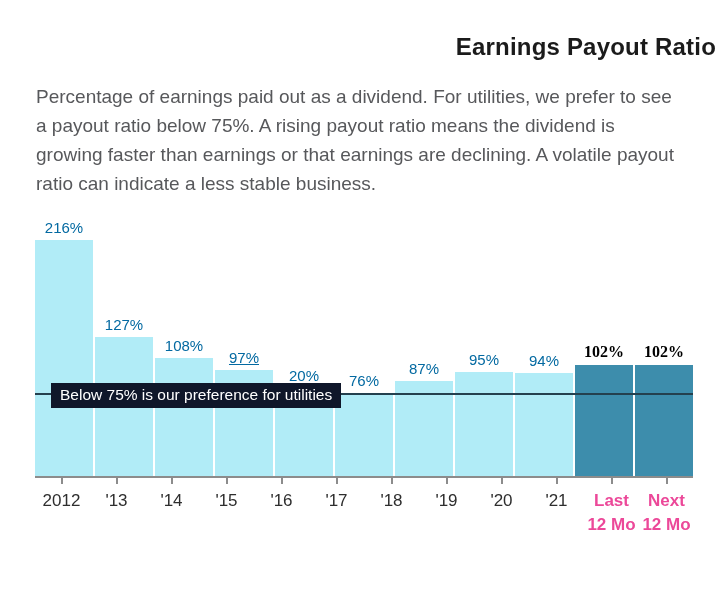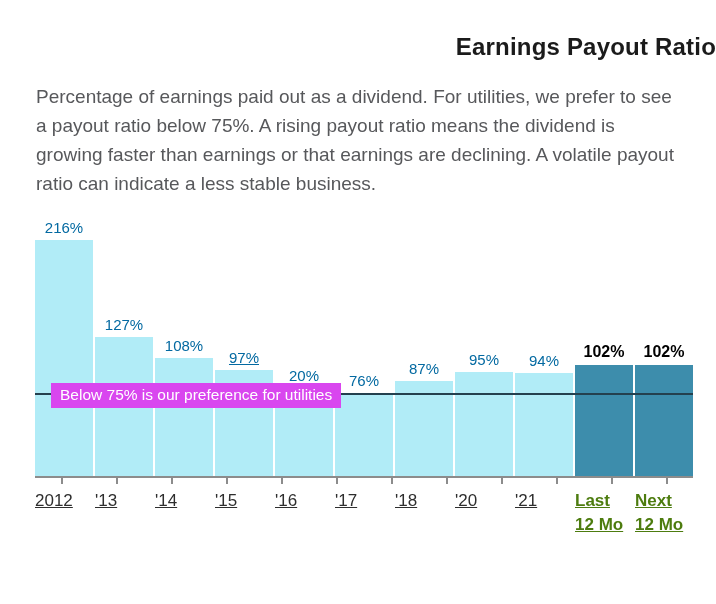--- a/index.html
+++ b/index.html
@@ -53,20 +53,21 @@
     right: -8px;
     text-align: center;
     font-size: 15px;
     color: #0369a1;
     white-space: nowrap;
   }
   .val-label.hl {
     font-weight: 700;
     color: #000000;
     font-size: 16px;
+    font-family: Liberation Serif, serif;
   }
   .refline {
     position: absolute;
     left: 0;
     right: 0;
     height: 2px;
     z-index: 2;
   }
   .annotation {
     position: absolute;
@@ -93,39 +94,38 @@
     margin-left: -1px;
     background: #8c8c8c;
   }
   .xlabels {
     display: flex;
     gap: 2px;
     margin-top: 5px;
   }
   .xlabel {
     flex: 1 1 0;
-    text-align: left;
+    text-align: center;
     font-size: 17px;
     line-height: 24px;
     color: #2e2e2e;
-    text-decoration: underline;
-  }
-  .xlabel.hl { font-weight: 700; color: #4d7c0f; }
+  }
+  .xlabel.hl { font-weight: 700; color: #ec4899; }
 </style>
 </head>
 <body>
 
 <div class="page">
   <h1 class="chart-title">Earnings Payout Ratio</h1>
   <p class="chart-desc">Percentage of earnings paid out as a dividend. For utilities, we prefer to see a payout ratio below 75%. A rising payout ratio means the dividend is growing faster than earnings or that earnings are declining. A volatile payout ratio can indicate a less stable business.</p>
 
   <div class="chart">
     <div class="plot" id="plot">
       <div class="refline" id="refline" style="bottom: 81px; background: rgb(36, 64, 78);"></div>
-      <div class="annotation" id="annotation" style="background: #d946ef; color: rgb(255, 255, 255); bottom: 68px;">Below 75% is our preference for utilities</div>
+      <div class="annotation" id="annotation" style="background: #0f172a; color: rgb(255, 255, 255); bottom: 68px;">Below 75% is our preference for utilities</div>
     <div class="col">
           <div class="bar" style="height: 236px; background: rgb(177, 236, 247);"></div>
           <div class="val-label" style="bottom: 240px;">216%</div>
         </div>
         <div class="col">
           <div class="bar" style="height: 139px; background: rgb(177, 236, 247);"></div>
           <div class="val-label" style="bottom: 143px;">127%</div>
         </div>
         <div class="col">
           <div class="bar" style="height: 118px; background: rgb(177, 236, 247);"></div>
@@ -203,19 +203,20 @@
         </div>
       </div>
     <div class="xlabels" id="xlabels">
         <div class="xlabel">2012</div>
         <div class="xlabel">'13</div>
         <div class="xlabel">'14</div>
         <div class="xlabel">'15</div>
         <div class="xlabel">'16</div>
         <div class="xlabel">'17</div>
         <div class="xlabel">'18</div>
+        <div class="xlabel">'19</div>
         <div class="xlabel">'20</div>
         <div class="xlabel">'21</div>
         <div class="xlabel hl">Last 12 Mo</div>
         <div class="xlabel hl">Next 12 Mo</div>
       </div>
   </div>
 </div>
 
 </body></html>

